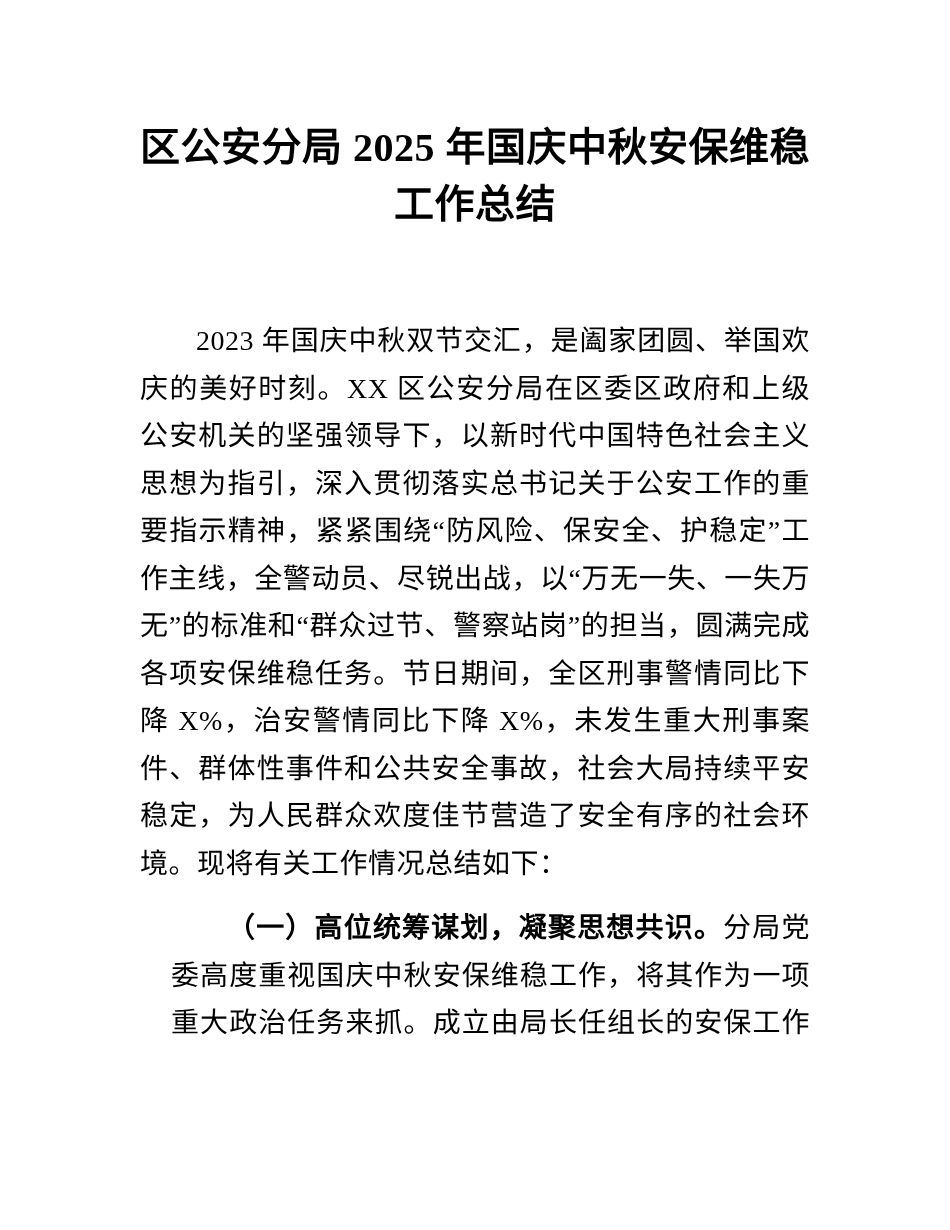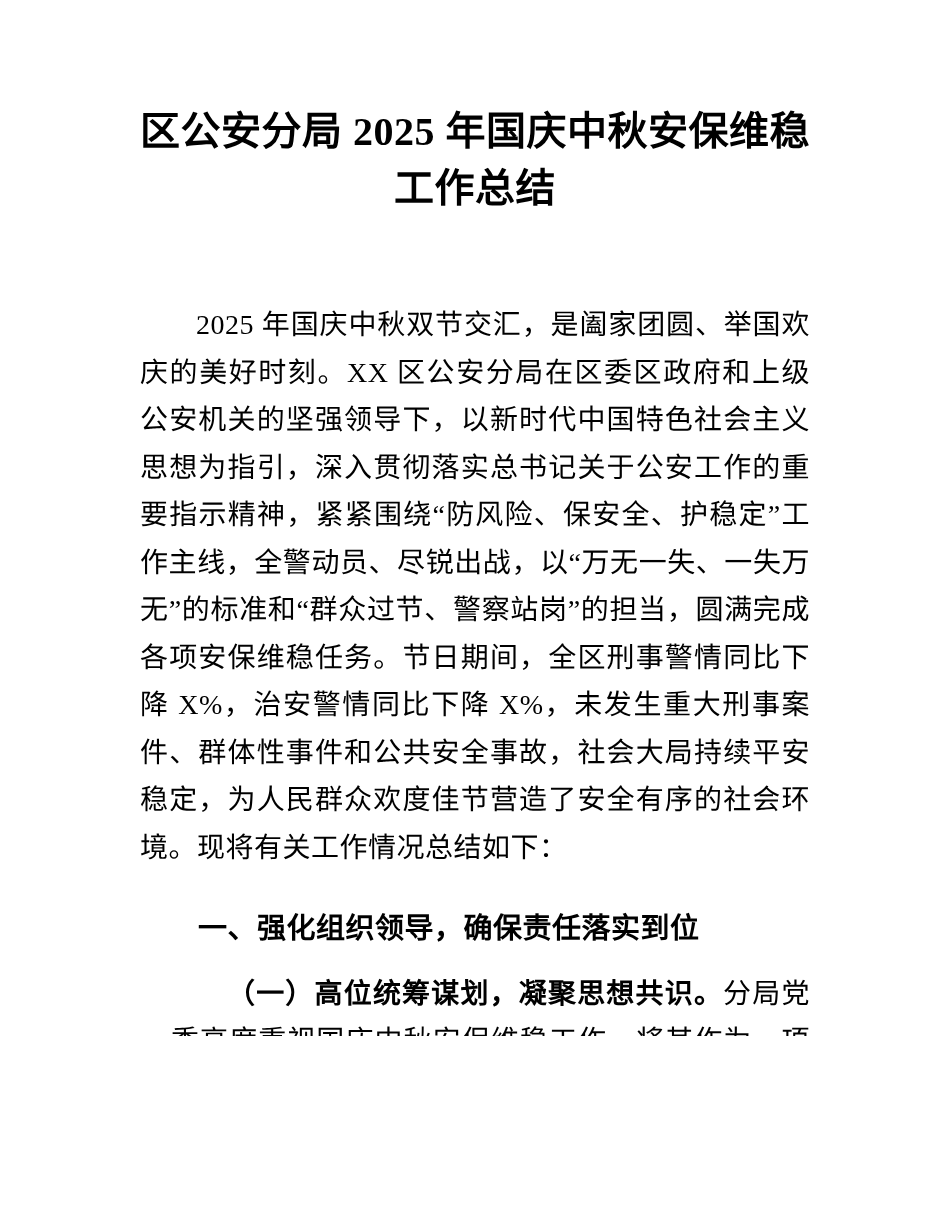--- a/index.html
+++ b/index.html
@@ -9,21 +9,21 @@
   }
   .page {
     position: relative;
     width: 950px;
     height: 1036px;
     margin: 0 auto;
     background: #ffffff;
     color: #000000;
     overflow: hidden;
     box-sizing: border-box;
-    padding: 0 140px;
+    padding: 16px 140px;
   }
   .doc-title {
     margin: 0;
     margin-top: 103px;
     font-family: "Liberation Serif", "DejaVu Serif", serif;
     font-weight: 700;
     font-size: 40px;
     line-height: 57px;
     text-align: center;
     letter-spacing: 0.5px;
@@ -60,19 +60,18 @@
     font-weight: 700;
   }
 </style>
 </head>
 <body>
 
 <div class="page">
 
   <h1 class="doc-title">区公安分局 2025 年国庆中秋安保维稳工作总结</h1>
 
-  <p class="para para-intro">2025 年国庆中秋双节交汇，是阖家团圆、举国欢庆的美好时刻。XX 区公安分局在区委区政府和上级公安机关的坚强领导下，以新时代中国特色社会主义思想为指引，深入贯彻落实总书记关于公安工作的重要指示精神，紧紧围绕“防风险、保安全、护稳定”工作主线，全警动员、尽锐出战，以“万无一失、一失万无”的标准和“群众过节、警察站岗”的担当，圆满完成各项安保维稳任务。节日期间，全区刑事警情同比下降 X%，治安警情同比下降 X%，未发生重大刑事案件、群体性事件和公共安全事故，社会大局持续平安稳定，为人民群众欢度佳节营造了安全有序的社会环境。现将有关工作情况总结如下：</p>
+  <p class="para para-intro">2023 年国庆中秋双节交汇，是阖家团圆、举国欢庆的美好时刻。XX 区公安分局在区委区政府和上级公安机关的坚强领导下，以新时代中国特色社会主义思想为指引，深入贯彻落实总书记关于公安工作的重要指示精神，紧紧围绕“防风险、保安全、护稳定”工作主线，全警动员、尽锐出战，以“万无一失、一失万无”的标准和“群众过节、警察站岗”的担当，圆满完成各项安保维稳任务。节日期间，全区刑事警情同比下降 X%，治安警情同比下降 X%，未发生重大刑事案件、群体性事件和公共安全事故，社会大局持续平安稳定，为人民群众欢度佳节营造了安全有序的社会环境。现将有关工作情况总结如下：</p>
 
-  <h2 class="section-heading">一、强化组织领导，确保责任落实到位</h2>
 
   <p class="para para-sub"><span class="sub-lead">（一）高位统筹谋划，凝聚思想共识。</span><span>分局党委高度重视国庆中秋安保维稳工作，将其作为一项重大政治任务来抓。成立由局长任组长的安保工作领导小组，多次召开专题党委会，深入学习总书记关于安全稳定的重要论述，传达省、市、区相</span></p>
 
 </div>
 
 </body></html>

